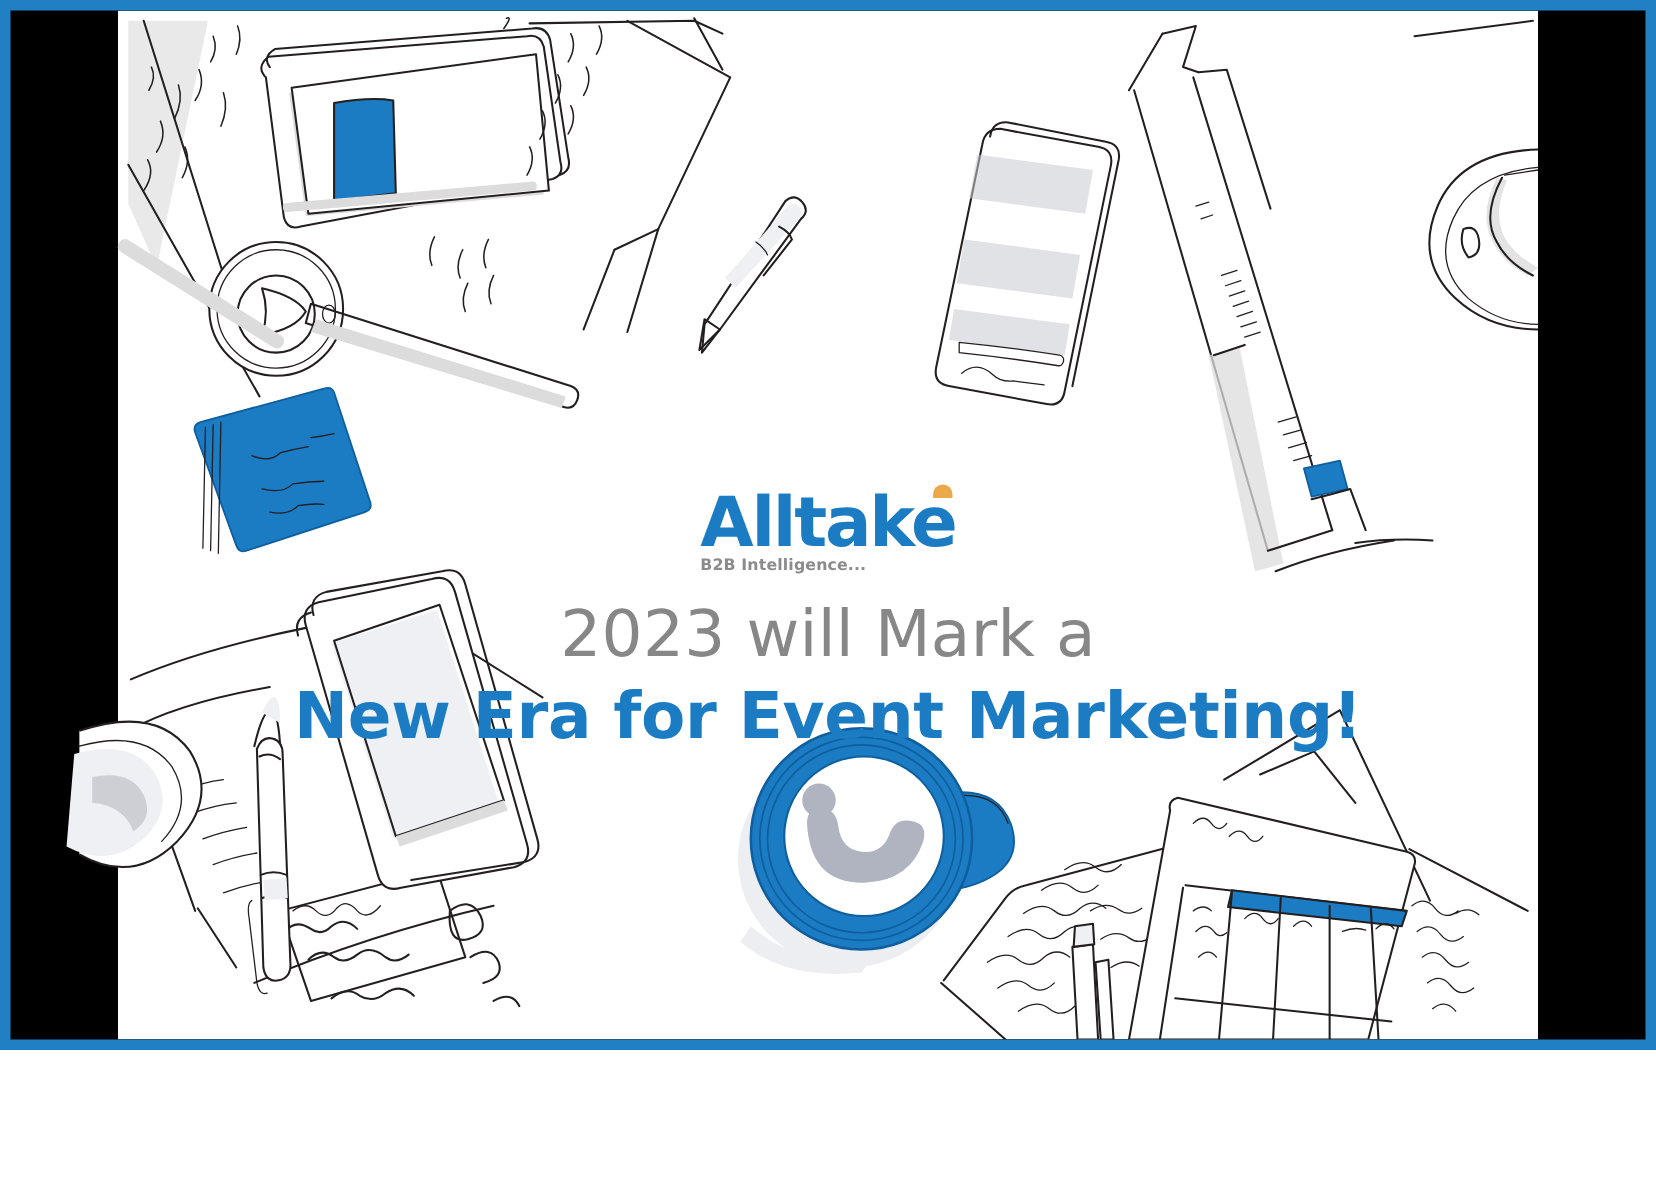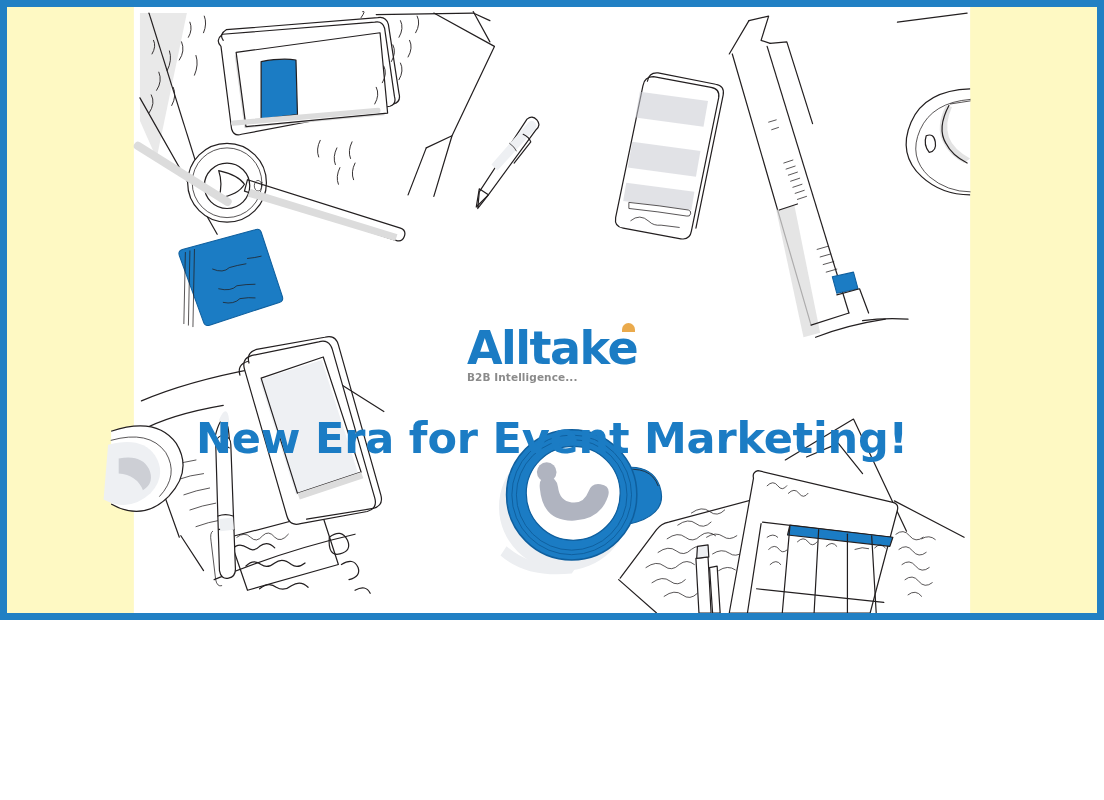--- a/index.html
+++ b/index.html
@@ -5,22 +5,22 @@
 <style>
   * { margin:0; padding:0; box-sizing:border-box; }
   html,body{
     width:1104px; height:800px;
     background:#ffffff;
     font-family:"Liberation Sans", sans-serif;
     overflow:hidden;
   }
   #banner{
     position:relative;
-    width:1104px; height:620px;
-    background:#fef9c3;
+    width:1104px; height:700px;
+    background:#000000;
     border:7px solid #2180c4;
     overflow:hidden;
   }
   #art{
     position:absolute; inset:0;
     width:100%; height:100%;
     display:block;
   }
   
   #center-block{
@@ -74,21 +74,21 @@
     line-height:1.25;
     margin-top:8px;
   }
   #headline-2{
     font-family:"DejaVu Sans", sans-serif;
     font-size:43px;
     font-weight:700;
     color:#1b7cc4;
     letter-spacing:-.2px;
     line-height:1.25;
-    margin-top:23px;
+    margin-top:2px;
   }
 </style>
 </head>
 <body>
 
 <div id="banner">
 
   <svg id="art" viewBox="0 0 1104 800" xmlns="http://www.w3.org/2000/svg">
     <defs>
       <style>
@@ -362,17 +362,18 @@
   </svg>
 
   <div id="center-block">
 
     <div id="logo-wrap">
       <span id="logo-word">Alltake</span>
       <span id="logo-dot"></span>
       <span id="logo-tag">B2B Intelligence...</span>
     </div>
 
+    <div id="headline-1">2023 will Mark a</div>
     <div id="headline-2">New Era for Event Marketing!</div>
 
   </div>
 
 </div>
 
 </body></html>

